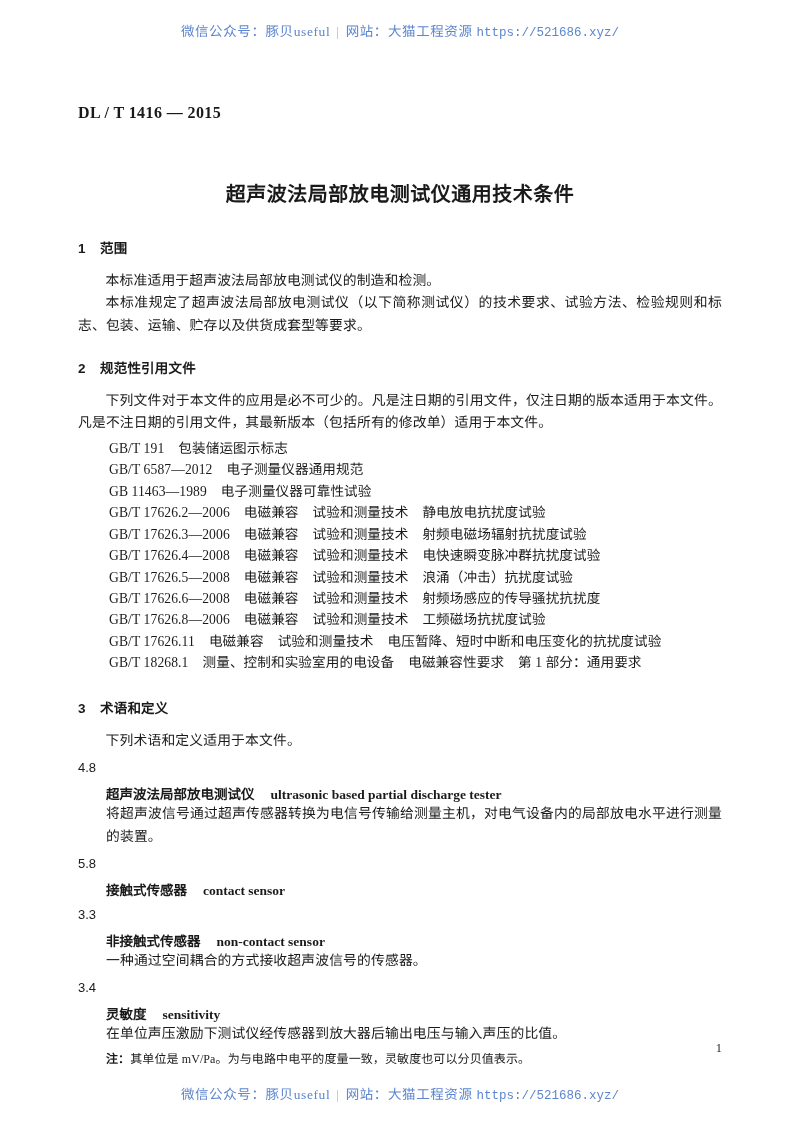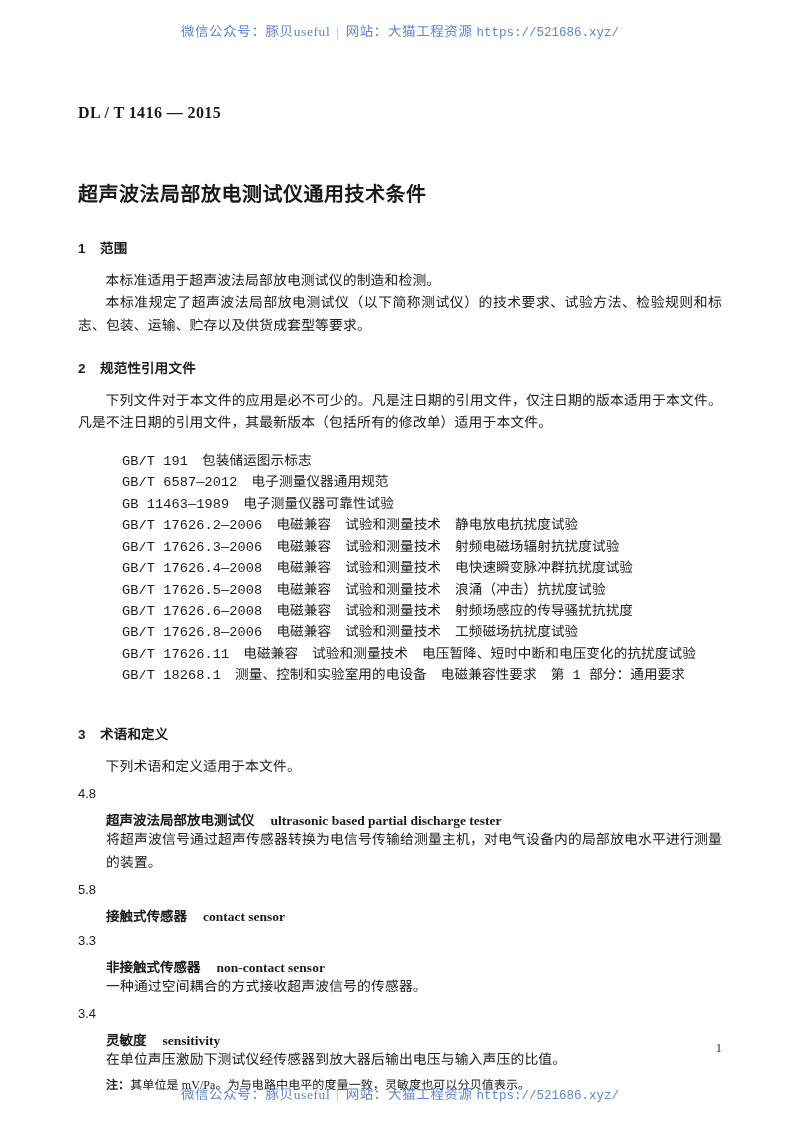--- a/index.html
+++ b/index.html
@@ -59,21 +59,21 @@
     text-align: left;
     font-size: 16px;
     letter-spacing: 0.4px;
     margin: 0 0 0 0;
   }
   .std-number .bold {
     font-weight: bold;
   }
 
   .doc-title {
-    text-align: left;
+    text-align: center;
     font-size: 20px;
     font-weight: bold;
     letter-spacing: 0.5px;
     margin: 56px 0 0 0;
     font-family: "Liberation Sans", "DejaVu Sans", sans-serif;
   }
 
   
   .clause-h {
     font-size: 13.5px;
@@ -126,23 +126,22 @@
     font-size: 12px;
     line-height: 1.55;
     margin: 0;
     padding-left: 28px;
     letter-spacing: 0.1px;
   }
   p.note .note-label { font-weight: bold; }
 
   ul.ref-list {
     list-style: none;
-    margin: 16px;
+    margin: 3px;
     padding: 0 0 0 28px;
-    font-family: Liberation Mono, monospace;
   }
   ul.ref-list li {
     font-size: 13.6px;
     line-height: 1.58;
     white-space: nowrap;
     letter-spacing: 0.1px;
   }
   ul.ref-list li .ref-code { }
   ul.ref-list li .ref-title { padding-left: 14px; }
   ul.ref-list li .ref-part { padding-left: 14px; }

